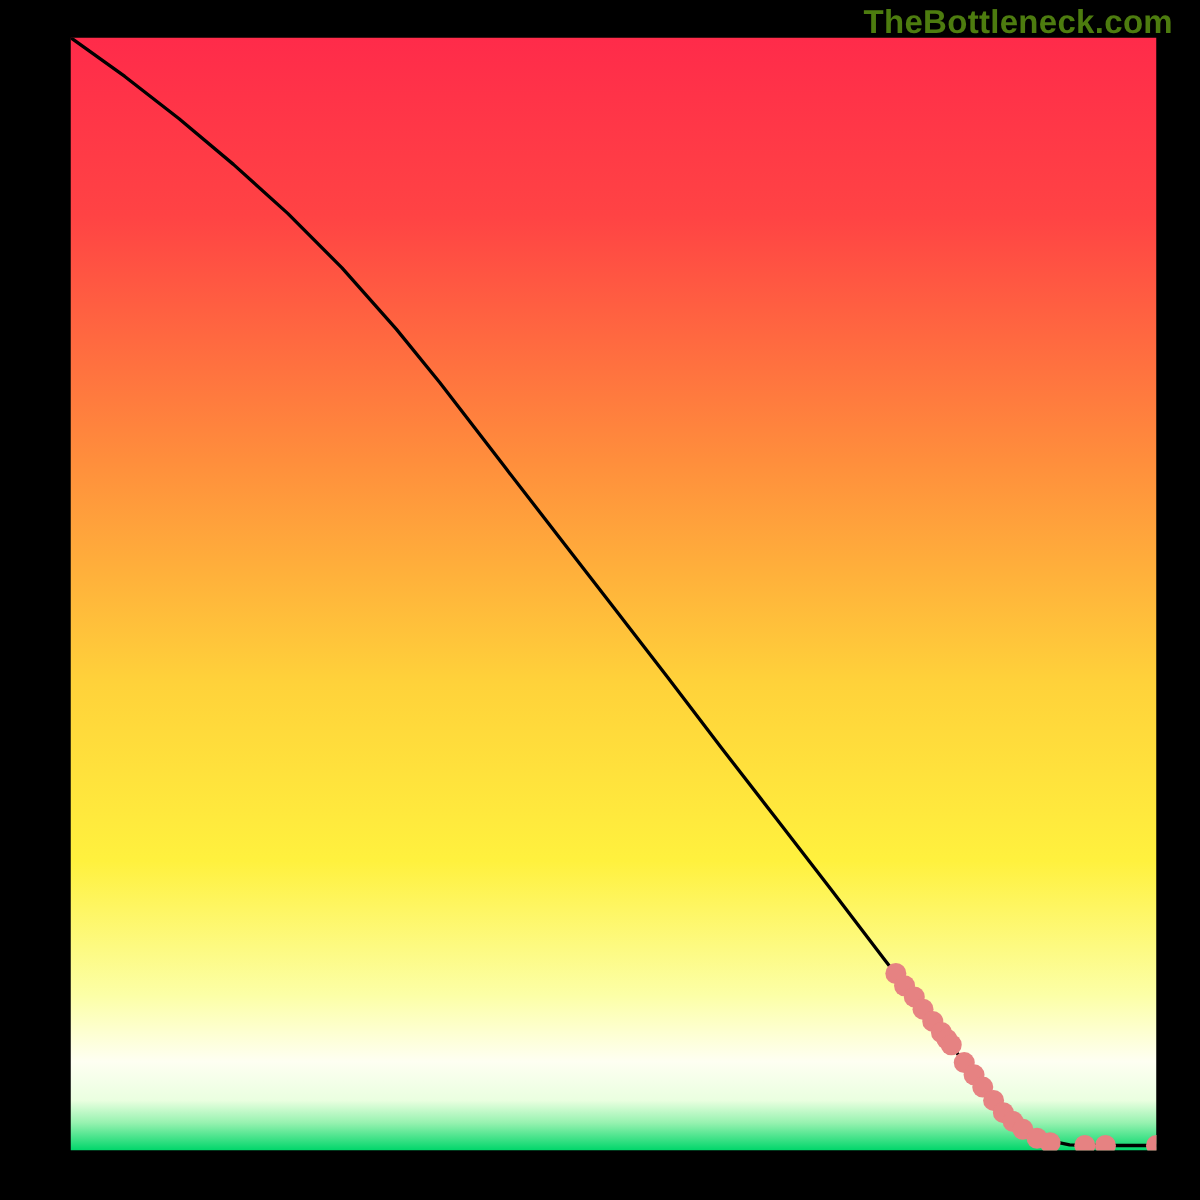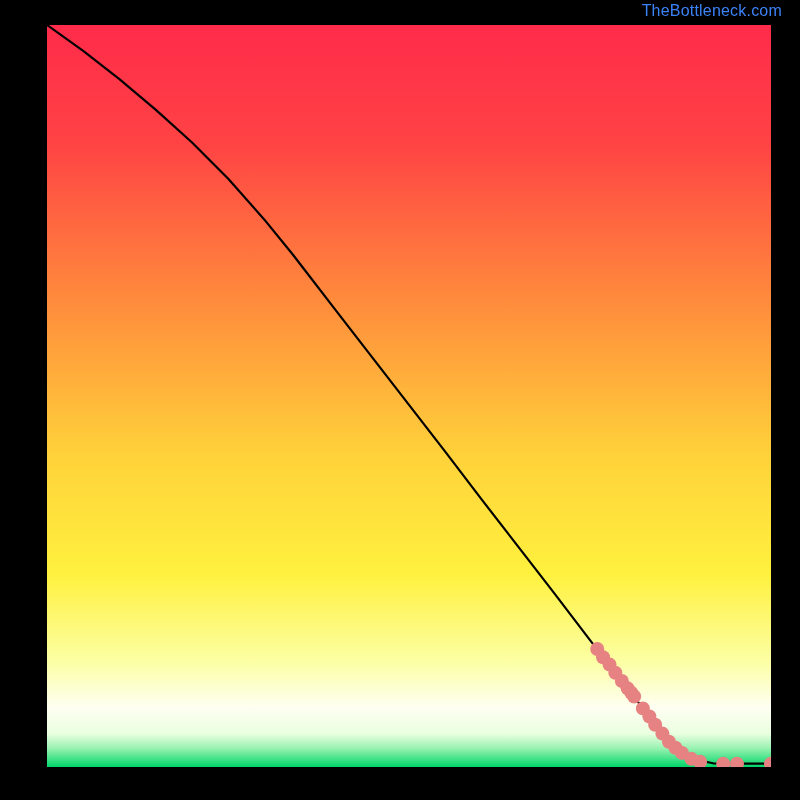--- a/index.html
+++ b/index.html
@@ -14,23 +14,23 @@
   .frame {
     position: relative;
     width: 800px;
     height: 800px;
     background: #000;
   }
   .attribution {
     position: absolute;
     top: 2px;
     right: 18px;
-    font-size: 16px;
-    font-weight: 400;
-    color: #3b82f6;
+    font-size: 22px;
+    font-weight: 700;
+    color: #4d7c0f;
     letter-spacing: 0.2px;
     z-index: 5;
   }
   .plot-wrap {
     position: absolute;
     left: 47px;
     top: 25px;
     width: 724px;
     height: 742px;
   }

